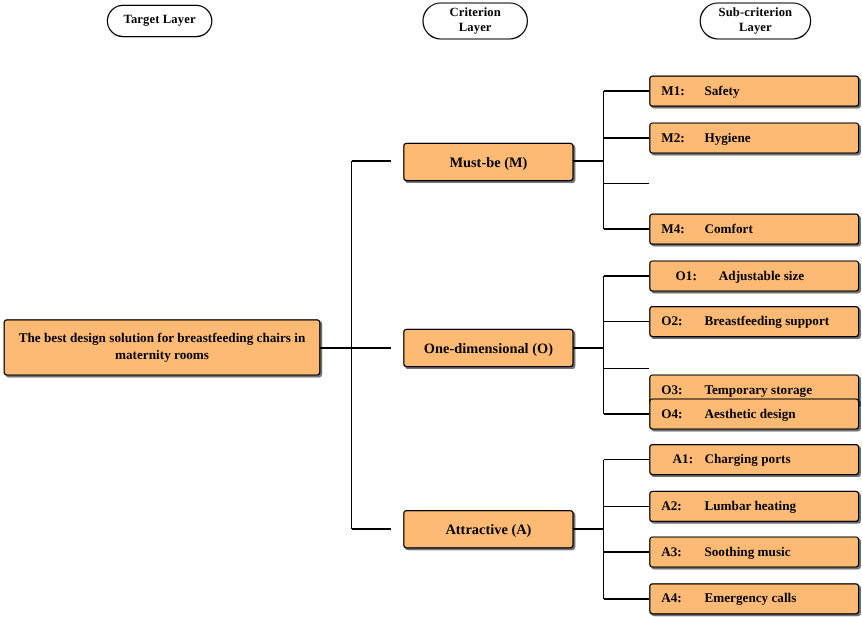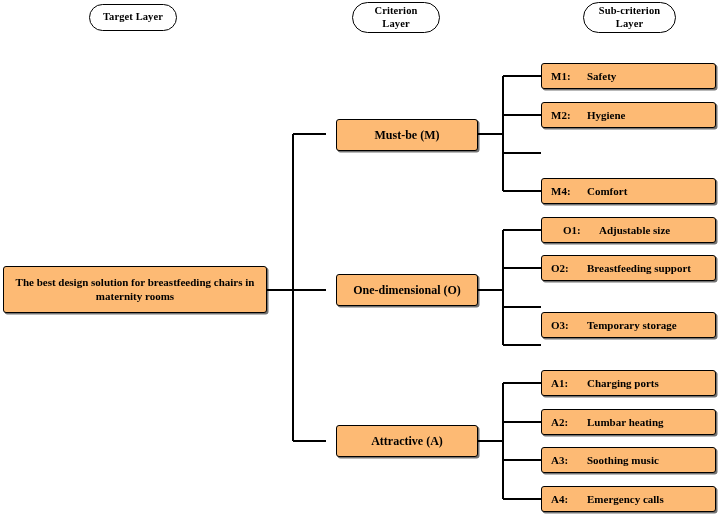--- a/index.html
+++ b/index.html
@@ -132,22 +132,26 @@
     <span class="sub-label">Adjustable size</span>
   </div>
   <div class="box sub-box" style="top:255px;">
     <span class="sub-code">O2:</span>
     <span class="sub-label">Breastfeeding support</span>
   </div>
   <div class="box sub-box" style="top:312px;">
     <span class="sub-code">O3:</span>
     <span class="sub-label">Temporary storage</span>
   </div>
+  <div class="box sub-box" style="top:332px;">
+    <span class="sub-code">O4:</span>
+    <span class="sub-label">Aesthetic design</span>
+  </div>
 
-  <div class="box sub-box" style="top:370px;">
+  <div class="box sub-box" style="top:370px;text-align:center;">
     <span class="sub-code">A1:</span>
     <span class="sub-label">Charging ports</span>
   </div>
   <div class="box sub-box" style="top:409px;">
     <span class="sub-code">A2:</span>
     <span class="sub-label">Lumbar heating</span>
   </div>
   <div class="box sub-box" style="top:447px;">
     <span class="sub-code">A3:</span>
     <span class="sub-label">Soothing music</span>

